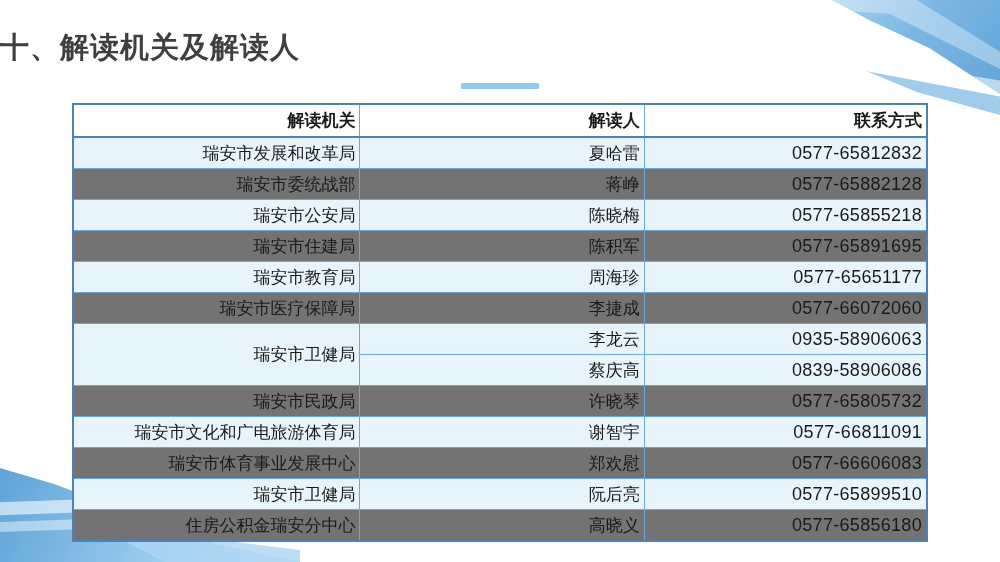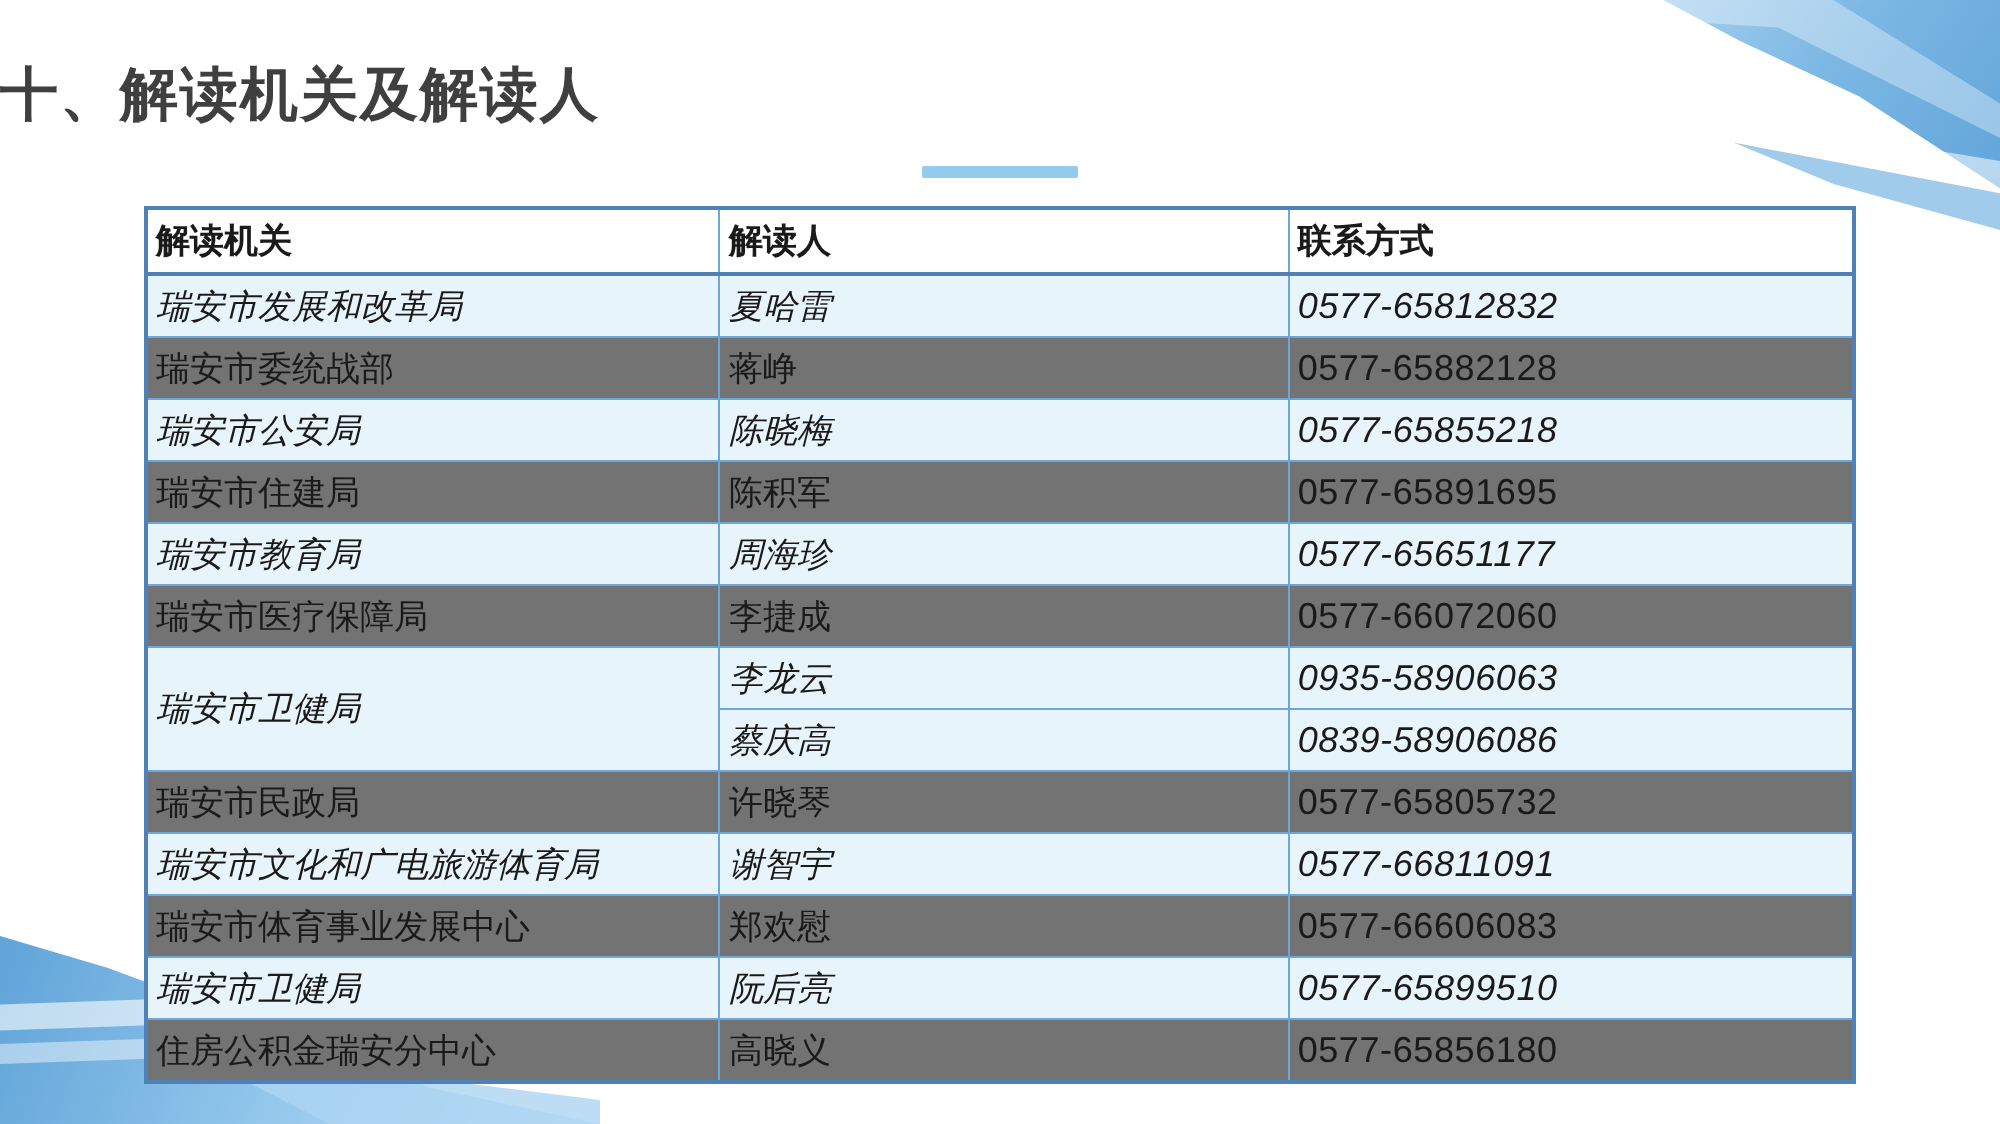--- a/index.html
+++ b/index.html
@@ -54,30 +54,30 @@
   }
 
   
   table.agency{
     position:absolute;left:72px;top:103px;width:856px;height:430px;
     border-collapse:collapse;table-layout:fixed;
     border:2px solid var(--border-outer);
   }
   table.agency th,table.agency td{
     border:1px solid var(--border-inner);
-    text-align:left;vertical-align:middle;
+    text-align:right;vertical-align:middle;
     padding:0 4px;overflow:hidden;white-space:nowrap;
   }
   table.agency th{
     font-size:17px;font-weight:bold;background:#ffffff;
     border-bottom:2px solid var(--border-outer);height:31px;
   }
   table.agency td{font-size:17px;height:30px;background:#737373;}
   table.agency td.phone{font-size:18px;letter-spacing:.3px;margin-top:48px;}
-  table.agency tr.shaded td{background:var(--band);font-style:italic;}
+  table.agency tr.shaded td{background:var(--band);}
 </style>
 </head>
 <body>
 
 <div class="deco deco-tr">
   <div class="l1"></div>
     <div class="l4"></div>
     <div class="l2"></div>
     <div class="l3"></div>
 </div>

